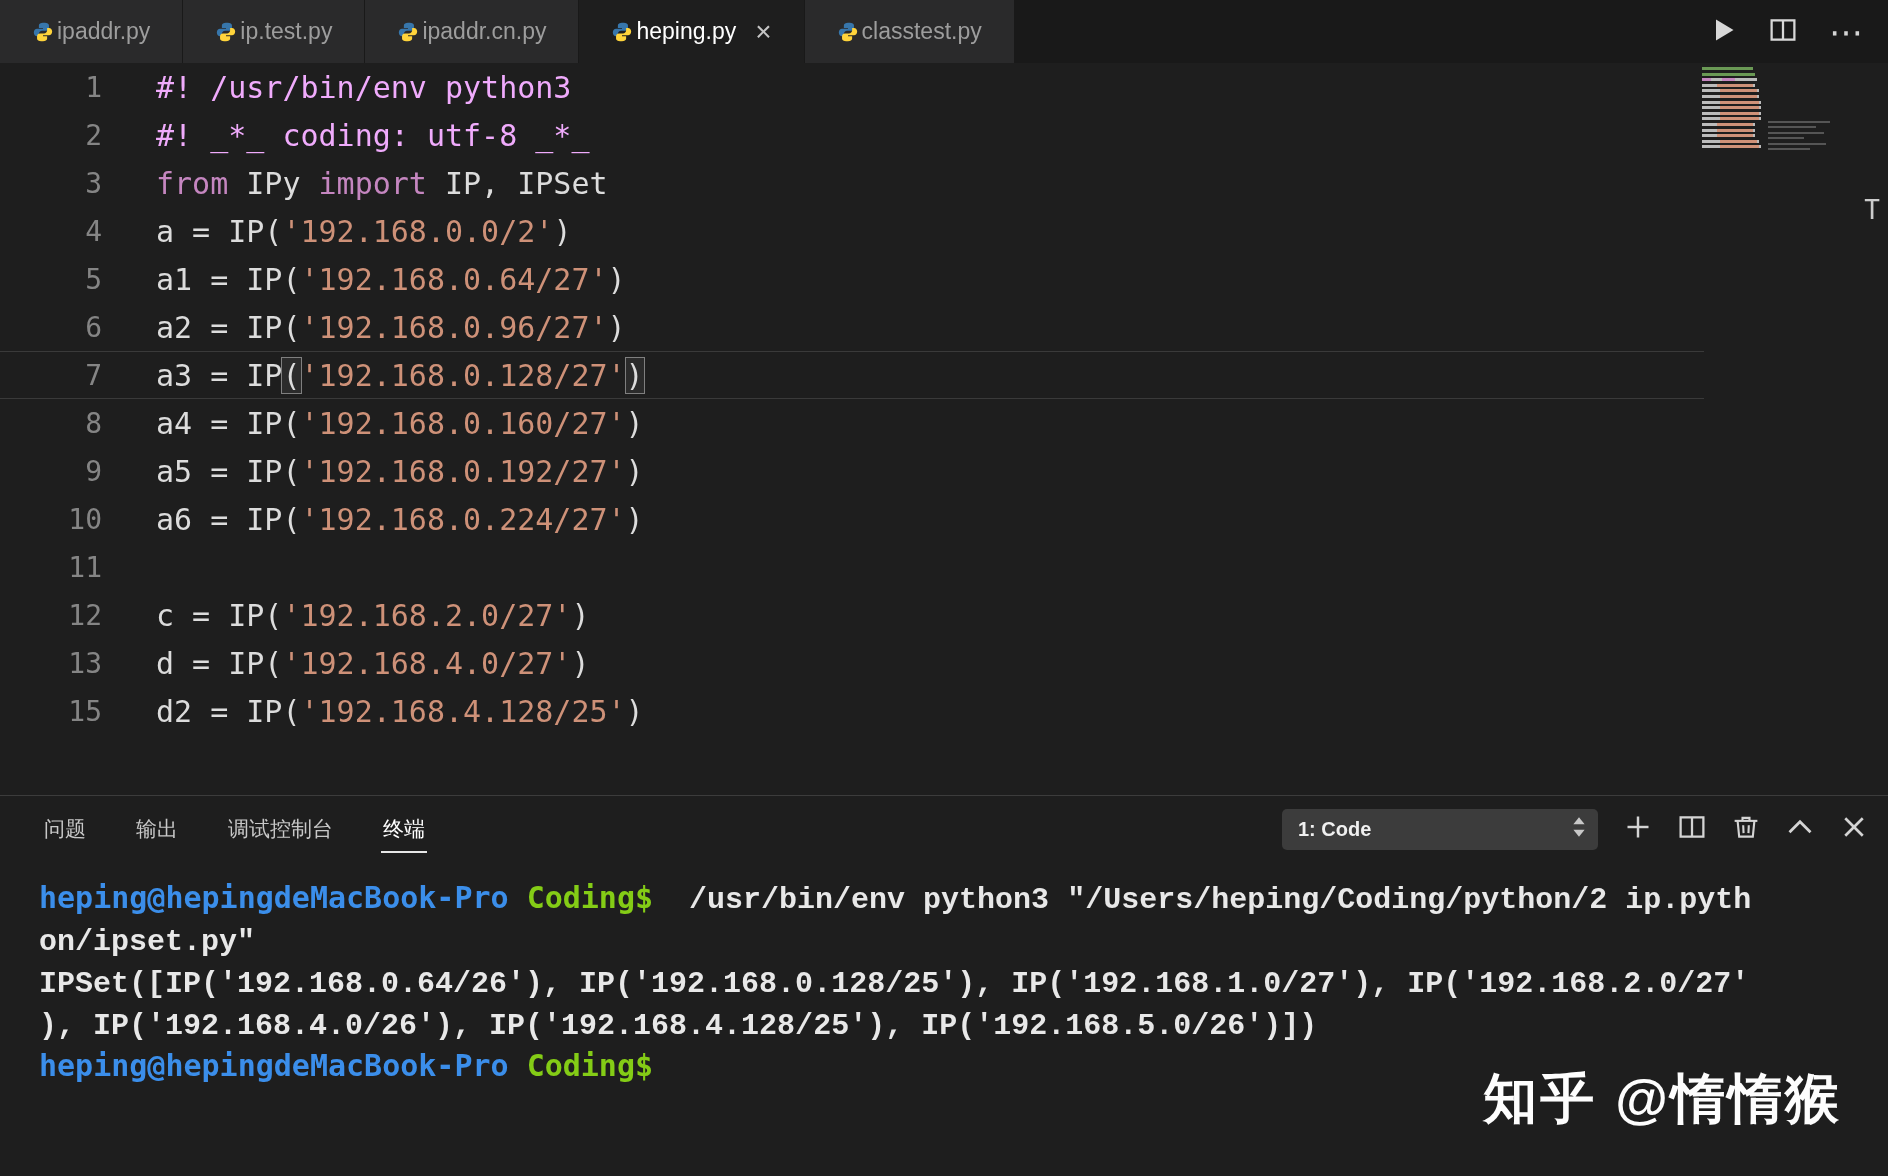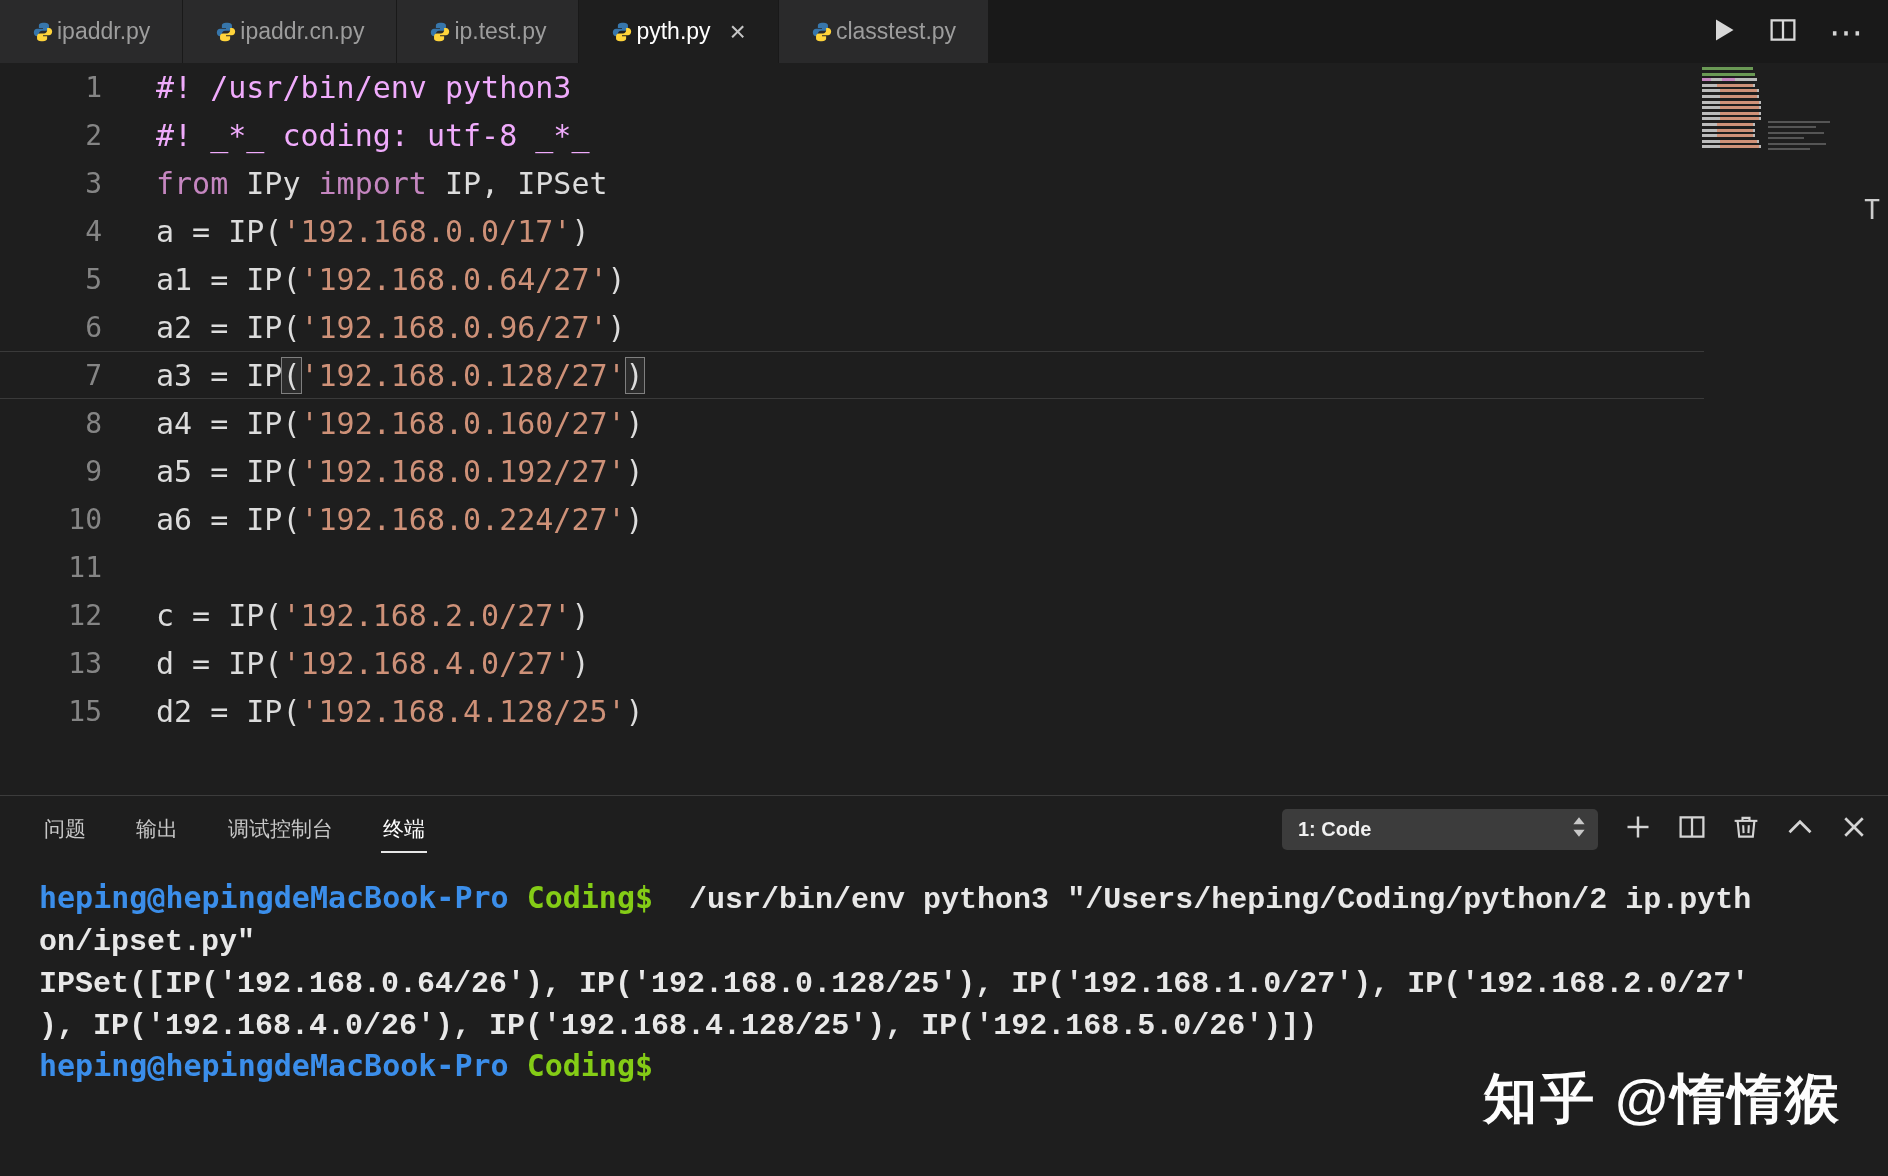--- a/index.html
+++ b/index.html
@@ -78,39 +78,39 @@
           </span>
           <span class="tab-label">ipaddr.py</span>
         </div>
         <div class="tab">
           <span class="py-icon">
             <svg width="22" height="22" viewBox="0 0 48 48">
               <path fill="#3776AB" d="M24 4c-5 0-9 2-9 6v5h9v2H11c-4 0-7 3-7 8s3 8 7 8h4v-5c0-4 3-7 7-7h9c3.3 0 6-2.7 6-6v-5c0-4-4-6-9-6h-4z"></path>
               <path fill="#FFD43B" d="M24 44c5 0 9-2 9-6v-5h-9v-2h13c4 0 7-3 7-8s-3-8-7-8h-4v5c0 4-3 7-7 7h-9c-3.3 0-6 2.7-6 6v5c0 4 4 6 9 6h4z"></path>
             </svg>
           </span>
+          <span class="tab-label">ip.test.py</span>
+        </div>
+        <div class="tab">
+          <span class="py-icon">
+            <svg width="22" height="22" viewBox="0 0 48 48">
+              <path fill="#3776AB" d="M24 4c-5 0-9 2-9 6v5h9v2H11c-4 0-7 3-7 8s3 8 7 8h4v-5c0-4 3-7 7-7h9c3.3 0 6-2.7 6-6v-5c0-4-4-6-9-6h-4z"></path>
+              <path fill="#FFD43B" d="M24 44c5 0 9-2 9-6v-5h-9v-2h13c4 0 7-3 7-8s-3-8-7-8h-4v5c0 4-3 7-7 7h-9c-3.3 0-6 2.7-6 6v5c0 4 4 6 9 6h4z"></path>
+            </svg>
+          </span>
           <span class="tab-label">ipaddr.cn.py</span>
         </div>
-        <div class="tab">
-          <span class="py-icon">
-            <svg width="22" height="22" viewBox="0 0 48 48">
-              <path fill="#3776AB" d="M24 4c-5 0-9 2-9 6v5h9v2H11c-4 0-7 3-7 8s3 8 7 8h4v-5c0-4 3-7 7-7h9c3.3 0 6-2.7 6-6v-5c0-4-4-6-9-6h-4z"></path>
-              <path fill="#FFD43B" d="M24 44c5 0 9-2 9-6v-5h-9v-2h13c4 0 7-3 7-8s-3-8-7-8h-4v5c0 4-3 7-7 7h-9c-3.3 0-6 2.7-6 6v5c0 4 4 6 9 6h4z"></path>
-            </svg>
-          </span>
-          <span class="tab-label">ip.test.py</span>
-        </div>
         <div class="tab active">
           <span class="py-icon">
             <svg width="22" height="22" viewBox="0 0 48 48">
               <path fill="#3776AB" d="M24 4c-5 0-9 2-9 6v5h9v2H11c-4 0-7 3-7 8s3 8 7 8h4v-5c0-4 3-7 7-7h9c3.3 0 6-2.7 6-6v-5c0-4-4-6-9-6h-4z"></path>
               <path fill="#FFD43B" d="M24 44c5 0 9-2 9-6v-5h-9v-2h13c4 0 7-3 7-8s-3-8-7-8h-4v5c0 4-3 7-7 7h-9c-3.3 0-6 2.7-6 6v5c0 4 4 6 9 6h4z"></path>
             </svg>
           </span>
-          <span class="tab-label">pyth.py</span>
+          <span class="tab-label">heping.py</span>
           <span class="tab-close">×</span>
         </div>
         <div class="tab">
           <span class="py-icon">
             <svg width="22" height="22" viewBox="0 0 48 48">
               <path fill="#3776AB" d="M24 4c-5 0-9 2-9 6v5h9v2H11c-4 0-7 3-7 8s3 8 7 8h4v-5c0-4 3-7 7-7h9c3.3 0 6-2.7 6-6v-5c0-4-4-6-9-6h-4z"></path>
               <path fill="#FFD43B" d="M24 44c5 0 9-2 9-6v-5h-9v-2h13c4 0 7-3 7-8s-3-8-7-8h-4v5c0 4-3 7-7 7h-9c-3.3 0-6 2.7-6 6v5c0 4 4 6 9 6h4z"></path>
             </svg>
           </span>
           <span class="tab-label">classtest.py</span>
@@ -147,21 +147,21 @@
         <div class="line">
           <div class="gutter">2</div>
           <div class="code"><span class="tok-comment">#! _*_ coding: utf-8 _*_</span></div>
         </div>
         <div class="line">
           <div class="gutter">3</div>
           <div class="code"><span class="tok-keyword">from</span><span class="tok-plain"> IPy </span><span class="tok-keyword">import</span><span class="tok-plain"> IP, IPSet</span></div>
         </div>
         <div class="line">
           <div class="gutter">4</div>
-          <div class="code"><span class="tok-plain">a = IP(</span><span class="tok-string">'192.168.0.0/17'</span><span class="tok-plain">)</span></div>
+          <div class="code"><span class="tok-plain">a = IP(</span><span class="tok-string">'192.168.0.0/2'</span><span class="tok-plain">)</span></div>
         </div>
         <div class="line">
           <div class="gutter">5</div>
           <div class="code"><span class="tok-plain">a1 = IP(</span><span class="tok-string">'192.168.0.64/27'</span><span class="tok-plain">)</span></div>
         </div>
         <div class="line">
           <div class="gutter">6</div>
           <div class="code"><span class="tok-plain">a2 = IP(</span><span class="tok-string">'192.168.0.96/27'</span><span class="tok-plain">)</span></div>
         </div>
         <div class="line current">

